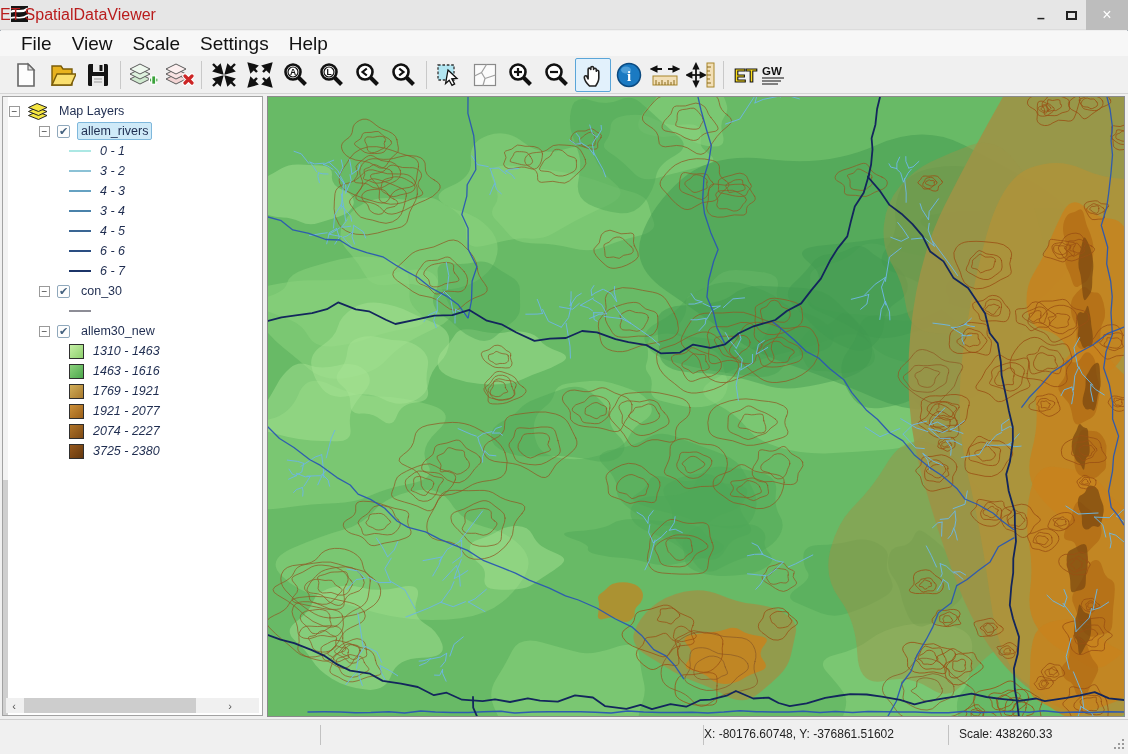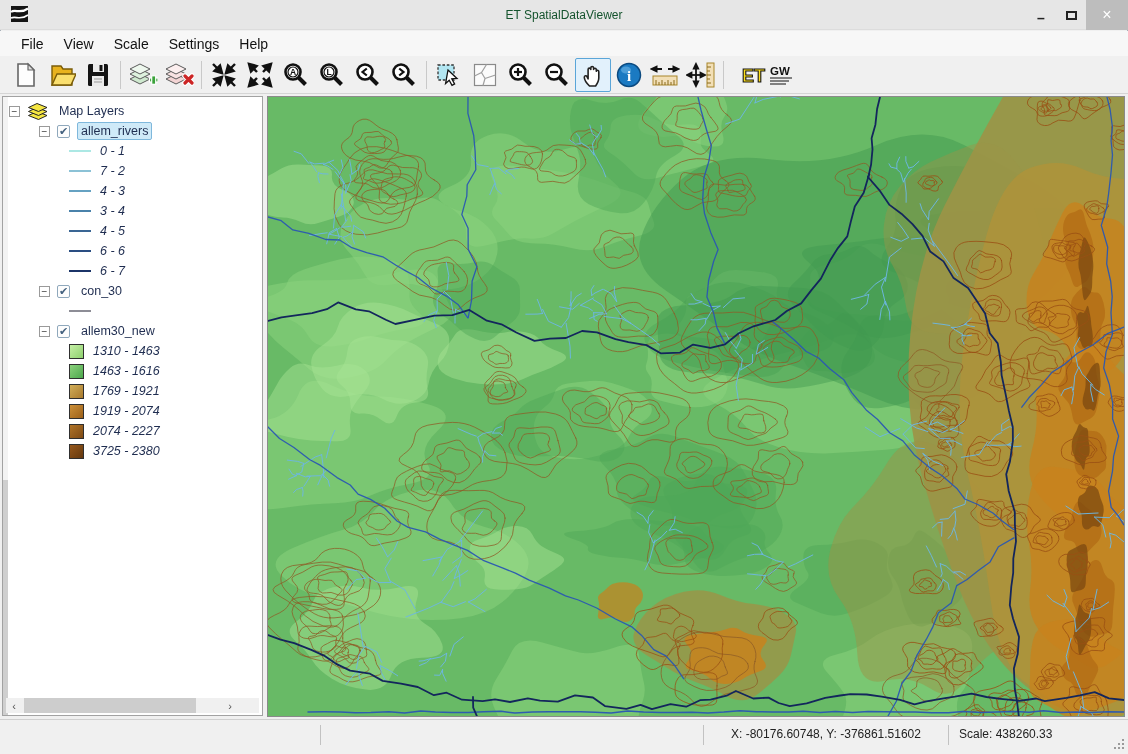--- a/index.html
+++ b/index.html
@@ -7,41 +7,41 @@
   .window{position:relative;width:1128px;height:754px;background:#f0f0f0;
     font-family:"Liberation Sans","DejaVu Sans",sans-serif;overflow:hidden;
     box-shadow:inset 0 0 0 1px #a8b0b8;}
   svg{display:block;}
 
   
   .titlebar{position:absolute;left:0;top:0;width:100%;height:30px;background:#e6e6e6;
     border-bottom:1px solid #dcdcdc;}
   .app-icon{position:absolute;left:9px;top:4px;}
   .title-text{position:absolute;left:0;top:0;width:100%;height:30px;line-height:30px;
-    text-align:center;font-size:12px;color:#14532d;}
+    text-align:left;font-size:16px;color:#b91c1c;}
   .wincontrols{position:absolute;right:0;top:0;height:30px;display:flex;}
   .wbtn{width:30px;height:30px;display:flex;align-items:center;justify-content:center;
     color:#222;font-size:14px;cursor:default;}
   .wbtn.min{font-weight:bold;padding-top:6px;}
   .maxbox{width:11px;height:9px;border:2px solid #222;display:block;}
   .wbtn.close{width:42px;background:#bdbdbd;color:#fff;font-size:16px;}
 
   
   .menubar{position:absolute;left:0;top:31px;width:100%;height:25px;background:#f7f7f7;
     display:flex;align-items:center;padding-left:11px;}
-  .menu-item{padding:3px 10px;font-size:14px;color:#111;}
+  .menu-item{padding:3px 10px;font-size:19px;color:#111;}
 
   
   .toolbar{position:absolute;left:0;top:56px;width:100%;height:38px;background:#f0f0f0;
     border-bottom:1px solid #d5d5d5;display:flex;align-items:center;padding-left:8px;}
   .tbtn{width:36px;height:34px;display:flex;align-items:center;justify-content:center;
     border:1px solid transparent;border-radius:2px;flex:0 0 auto;}
   .tbtn.active{background:#e2f1fc;border-color:#5aa5d8;}
   .tsep{width:1px;height:28px;background:#c9c9c9;margin:0 4px;flex:0 0 auto;}
-  .etgw{margin-left:10px;}
+  .etgw{margin-left:2px;}
 
   
   .workspace{position:absolute;left:0;top:94px;width:100%;height:625px;background:#f0f0f0;}
   .treepanel{position:absolute;left:2px;top:2px;width:261px;height:620px;background:#fff;
     border:1px solid #a2a2a2;overflow:hidden;}
   .vscroll{position:absolute;left:0;top:0;width:5px;height:100%;background:#cfcfcf;}
   .vscroll .thumb{position:absolute;left:0;top:0;width:5px;height:62%;background:#f3f3f3;}
   .treecontent{position:absolute;left:6px;top:4px;right:2px;}
   .trow{height:20px;display:flex;align-items:center;font-size:12.5px;color:#1f2d50;white-space:nowrap;}
   .r-root{padding-left:0;}
@@ -63,21 +63,21 @@
   .harrow{width:16px;text-align:center;font-size:11px;color:#555;flex:0 0 auto;}
   .hthumb{margin-left:2px;width:172px;height:15px;background:#cdcdcd;flex:0 0 auto;}
 
   .mappanel{position:absolute;left:267px;top:2px;width:858px;height:621px;border:1px solid #8a8a8a;
     background:#68ba66;overflow:hidden;}
 
   
   .statusbar{position:absolute;left:0;top:719px;width:100%;height:35px;background:#f0f0f0;
     border-top:1px solid #d0d0d0;font-size:12px;color:#222;}
   .sdiv{position:absolute;top:5px;width:1px;height:20px;background:#c2c2c2;}
-  .scoords{position:absolute;left:704px;width:244px;top:7px;text-align:center;}
+  .scoords{position:absolute;left:704px;width:244px;top:7px;}
   .sscale{position:absolute;left:959px;top:7px;}
   .grip{position:absolute;right:4px;bottom:5px;width:13px;height:13px;}
   .grip i{position:absolute;width:2px;height:2px;background:#9a9a9a;}
 </style>
 </head>
 <body>
 
 <div class="window">
 
   <div class="titlebar">
@@ -334,21 +334,21 @@
             <span class="expander">−</span>
             <span class="checkbox">✔</span>
             <span class="tlabel selected">allem_rivers</span>
           </div>
           <div class="trow r-legend">
             <span class="legline" style="border-top-color: rgb(172, 232, 228);"></span>
             <span>0 - 1</span>
           </div>
           <div class="trow r-legend">
             <span class="legline" style="border-top-color: rgb(140, 194, 214);"></span>
-            <span>7 - 2</span>
+            <span>3 - 2</span>
           </div>
           <div class="trow r-legend">
             <span class="legline" style="border-top-color: rgb(102, 162, 194);"></span>
             <span>4 - 3</span>
           </div>
           <div class="trow r-legend">
             <span class="legline" style="border-top-color: rgb(74, 130, 170);"></span>
             <span>3 - 4</span>
           </div>
           <div class="trow r-legend">
@@ -384,21 +384,21 @@
           <div class="trow r-legend">
             <span class="legswatch" style="background: linear-gradient(135deg, rgb(140, 210, 124), rgb(76, 167, 76));"></span>
             <span>1463 - 1616</span>
           </div>
           <div class="trow r-legend">
             <span class="legswatch" style="background: linear-gradient(135deg, rgb(210, 174, 88), rgb(168, 121, 44));"></span>
             <span>1769 - 1921</span>
           </div>
           <div class="trow r-legend">
             <span class="legswatch" style="background: linear-gradient(135deg, rgb(204, 144, 56), rgb(156, 96, 24));"></span>
-            <span>1919 - 2074</span>
+            <span>1921 - 2077</span>
           </div>
           <div class="trow r-legend">
             <span class="legswatch" style="background: linear-gradient(135deg, rgb(176, 116, 40), rgb(126, 74, 20));"></span>
             <span>2074 - 2227</span>
           </div>
           <div class="trow r-legend">
             <span class="legswatch" style="background: linear-gradient(135deg, rgb(150, 88, 28), rgb(100, 56, 14));"></span>
             <span>3725 - 2380</span>
           </div>
         </div>

